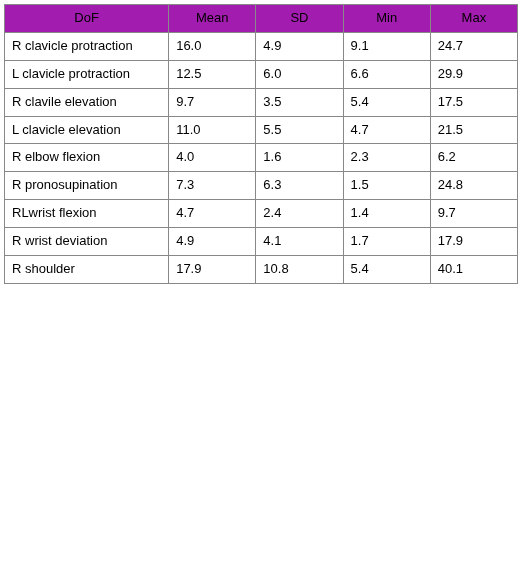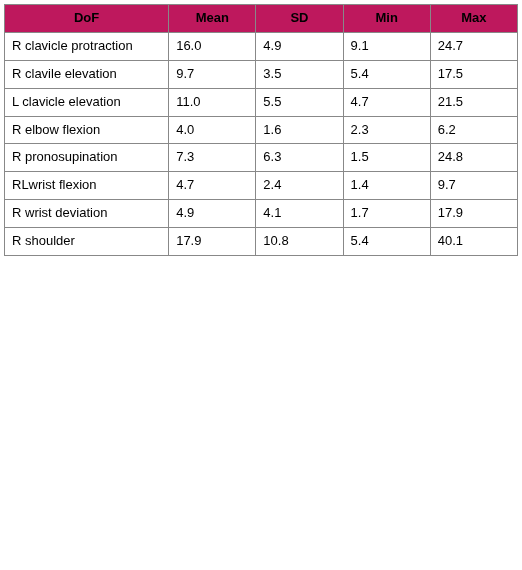--- a/index.html
+++ b/index.html
@@ -24,22 +24,22 @@
       border-collapse: collapse;
       table-layout: fixed;
     }
     th, td {
       border: 1px solid #888;
       padding: 5px 7px;
       vertical-align: top;
       line-height: 1.3;
     }
     th {
-      background: #be185d;
-      font-weight: bold;
+      background: #a21caf;
+      font-weight: normal;
       font-size: 13px;
     }
     td {
       font-size: 13px;
     }
     col.col-dof { width: 32%; }
     col.col-mean { width: 17%; }
     col.col-sd { width: 17%; }
     col.col-min { width: 17%; }
     col.col-max { width: 17%; }
@@ -65,20 +65,27 @@
         <th>Max</th>
       </tr>
     </thead>
     <tbody id="table-body">
     <tr>
           <td>R clavicle protraction</td>
           <td>16.0</td>
           <td>4.9</td>
           <td>9.1</td>
           <td>24.7</td>
+        </tr>
+        <tr>
+          <td>L clavicle protraction</td>
+          <td>12.5</td>
+          <td>6.0</td>
+          <td>6.6</td>
+          <td>29.9</td>
         </tr>
         <tr>
           <td>R clavile elevation</td>
           <td>9.7</td>
           <td>3.5</td>
           <td>5.4</td>
           <td>17.5</td>
         </tr>
         <tr>
           <td>L clavicle elevation</td>

